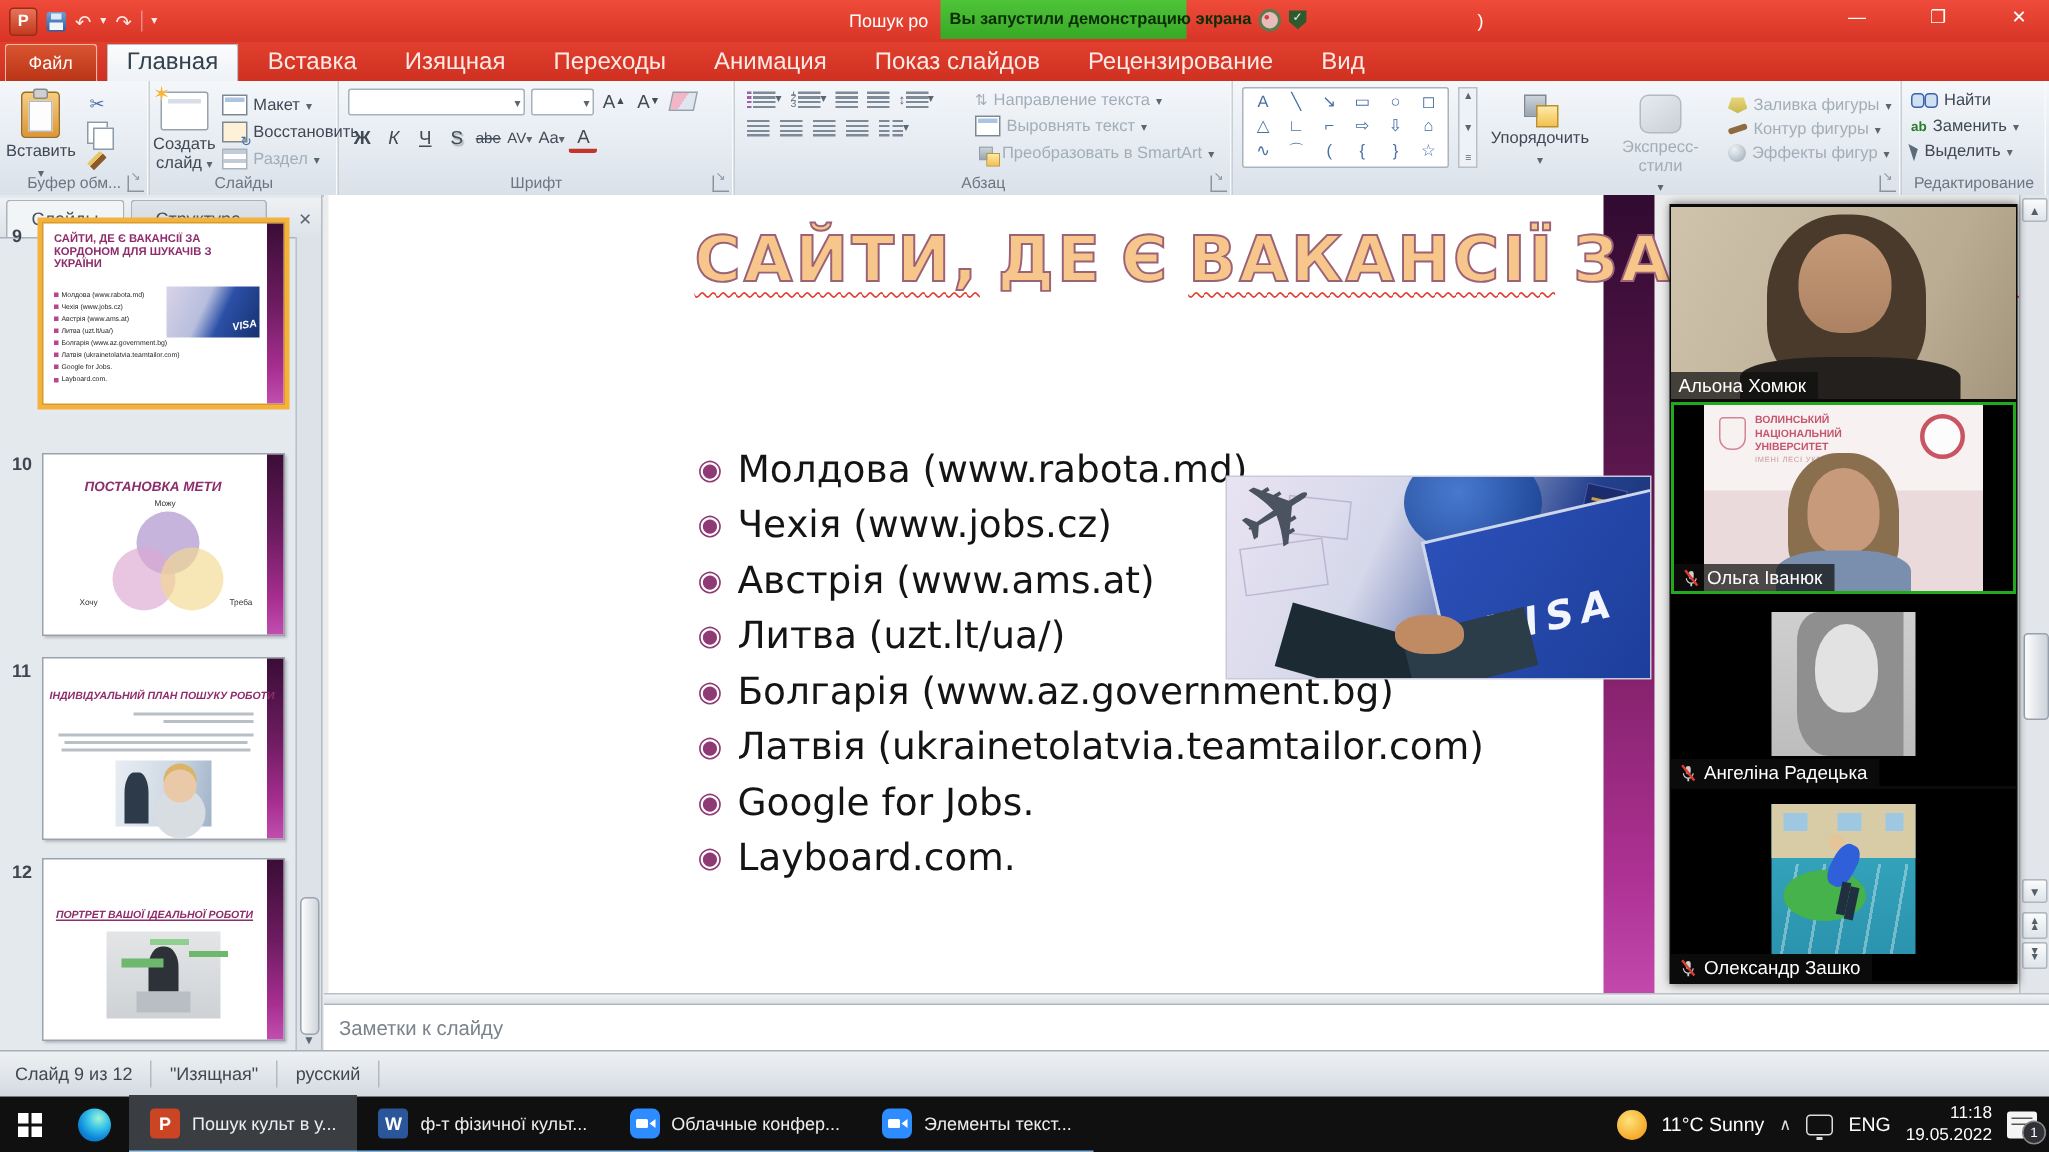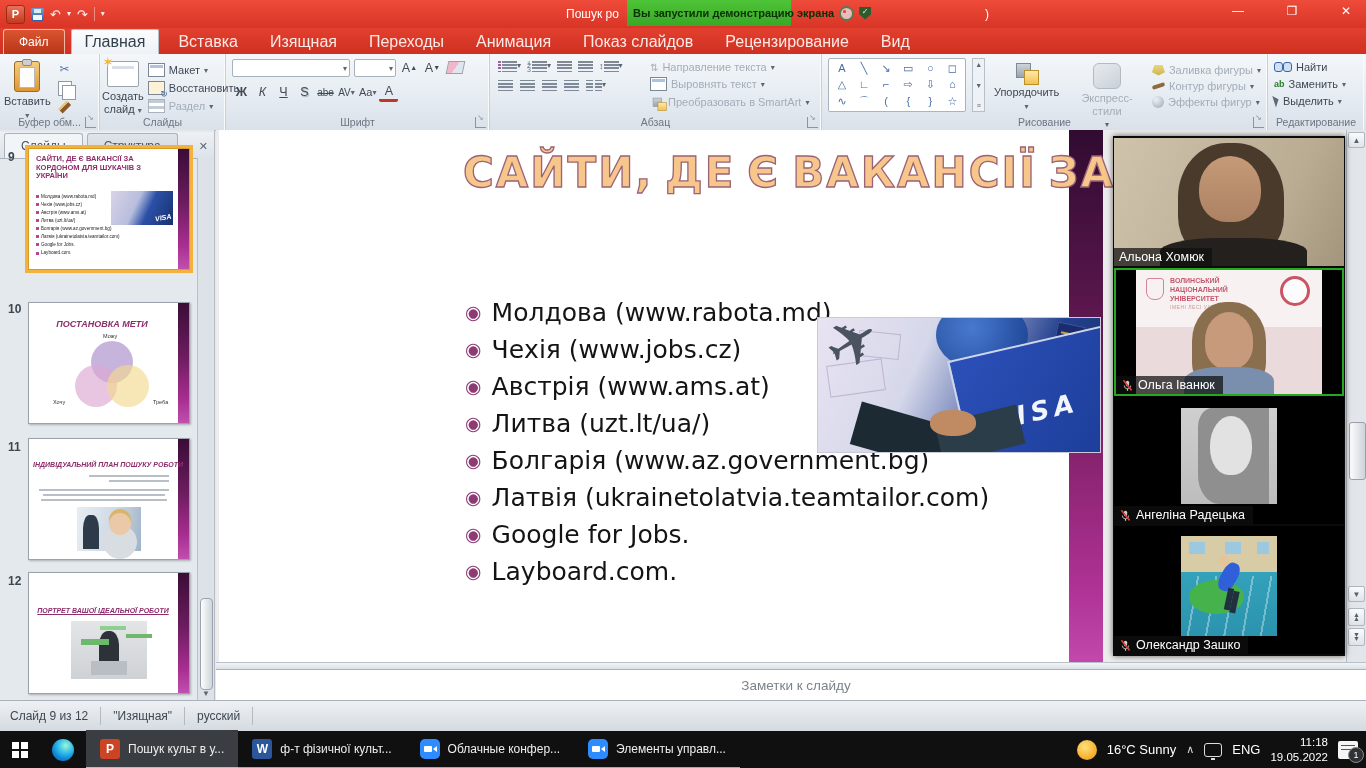--- a/index.html
+++ b/index.html
@@ -122,21 +122,21 @@
   .pscroll{position:absolute;right:0;top:28px;width:16px;bottom:0;background:#dde2e8;border-left:1px solid #b9c0c8;}
   .pthumb{position:absolute;left:2px;width:11px;border-radius:4px;background:linear-gradient(90deg,#fdfdfd,#cfd5db);border:1px solid #9aa3ad;}
   .scarrow{position:absolute;left:0;width:16px;height:14px;font-size:8px;color:#5c6672;display:flex;align-items:center;justify-content:center;}
 
   
   .editor{position:absolute;left:216px;top:130px;width:1130px;height:532px;background:#ececec;overflow:hidden;}
   .slidecanvas{position:absolute;left:3px;top:0;width:884px;height:532px;background:#fff;}
   .slidebar2{position:absolute;left:850px;top:0;width:34px;height:532px;background:linear-gradient(180deg,#310b31 0%,#551549 30%,#822169 58%,#ad3193 85%,#c248ac 100%);}
   .slidetitle{position:absolute;left:244px;top:18px;width:600px;font-size:42px;line-height:50px;font-weight:bold;letter-spacing:2px;color:#f6c68b;-webkit-text-stroke:1.3px #9c6277;text-stroke:1.3px #9c6277;font-family:"DejaVu Sans",sans-serif;}
   .slidetitle span{margin-right:12px;}
-  .slidetitle .uw{text-decoration-style:wavy;text-decoration-color:#e23b2e;text-decoration-thickness:1px;text-underline-offset:7px;}
+  .slidetitle .uw{text-decoration:underline;text-decoration-style:wavy;text-decoration-color:#e23b2e;text-decoration-thickness:1px;text-underline-offset:7px;}
   .bullets{position:absolute;left:246px;top:168px;width:620px;}
   .bli{display:flex;align-items:baseline;height:37px;font-size:25px;color:#141414;font-family:"DejaVu Sans",sans-serif;white-space:nowrap;}
   .bli .mark{color:#8e3a74;font-size:19px;margin-right:10px;position:relative;top:-2px;}
   .collage{position:absolute;left:599px;top:188px;width:282px;height:134px;overflow:hidden;background:linear-gradient(115deg,#e9e3f2 0%,#d5d8ea 35%,#8a97c4 52%,#24418f 72%,#142c66 100%);box-shadow:0 0 0 1px #c9c9d9;}
   .c-plane{position:absolute;left:8px;top:-12px;font-size:64px;color:#4b5260;transform:rotate(-32deg);font-family:"DejaVu Sans",sans-serif;}
   .c-stamp{position:absolute;border:1px solid #b3a4c6;opacity:.7;}
   .c-globe{position:absolute;right:72px;top:-18px;width:92px;height:70px;border-radius:50%;background:radial-gradient(circle at 40% 40%,#3f74cf,#143c8c);opacity:.92;}
   .c-visa{position:absolute;right:-34px;top:22px;width:170px;height:130px;background:linear-gradient(135deg,#2b50b8,#1a3a94);transform:rotate(-13deg);border:2px solid #cdd6ea;}
   .c-visa .vtxt{position:absolute;left:28px;top:52px;color:#f2f5fb;font-size:26px;font-style:italic;font-weight:bold;letter-spacing:5px;font-family:"DejaVu Sans",sans-serif;}
   .c-sleeve1{position:absolute;left:36px;bottom:-6px;width:96px;height:44px;background:#1c2a34;transform:rotate(16deg);}
@@ -182,21 +182,21 @@
   .sc4 .wall{position:absolute;left:0;top:0;width:100%;height:36%;background:#d8cca6;}
   .sc4 .win{position:absolute;width:16px;height:12px;background:#9ec7e2;top:6px;}
   .sc4 .circle{position:absolute;left:8%;top:44%;width:58%;height:34%;background:#46b24c;border-radius:50%;}
   .sc4 .lines{position:absolute;left:0;bottom:0;width:100%;height:60%;background:repeating-linear-gradient(100deg,transparent 0 16px,rgba(255,255,255,.35) 16px 18px);}
   .sc4 .fig{position:absolute;left:42%;top:26%;width:17%;height:30%;background:#2f5fd9;border-radius:40%;transform:rotate(28deg);}
   .sc4 .fighead{position:absolute;left:40%;top:20%;width:11%;height:11%;background:#e6c49a;border-radius:50%;}
   .sc4 .figlegs{position:absolute;left:47%;top:52%;width:6%;height:22%;background:#203040;transform:rotate(12deg);box-shadow:6px 2px 0 #203040;}
 
   
   .splitter{position:absolute;left:216px;top:662px;width:1150px;height:7px;background:linear-gradient(#f2f4f6,#d8dde2);border-top:1px solid #b9c0c8;}
-  .notes{position:absolute;left:216px;top:669px;width:1150px;height:31px;background:#fff;border-top:1px solid #aab2ba;display:flex;align-items:center;justify-content:center;}
+  .notes{position:absolute;left:216px;top:669px;width:1150px;height:31px;background:#fff;border-top:1px solid #aab2ba;display:flex;align-items:center;}
   .notes .ntext{color:#7a828b;font-size:13.5px;padding-left:10px;}
 
   
   .statusbar{position:absolute;left:0;top:700px;width:1366px;height:31px;background:linear-gradient(#eef1f4,#d4dae0);border-top:1px solid #a9b0b8;display:flex;align-items:center;font-size:12px;color:#3f4750;box-sizing:border-box;}
   .ssep{width:1px;height:18px;background:#b4bac1;margin:0 8px;}
   .sitem{padding:0 4px;white-space:nowrap;}
   .sright{position:absolute;right:4px;top:0;height:100%;display:flex;align-items:center;gap:6px;}
   .vb{width:20px;height:18px;display:flex;align-items:center;justify-content:center;border:1px solid transparent;border-radius:2px;cursor:pointer;}
   .vb.active{background:linear-gradient(#fde8b8,#f8d06e);border-color:#c headers69a33c;border:1px solid #c9a33c;}
   .vb-normal{width:12px;height:10px;border:1px solid #5d6874;position:relative;background:#fff;}
@@ -485,21 +485,20 @@
               <span>Контур фигуры</span>
               <span class="caret">▾</span>
             </div>
           <div class="smallrow dis">
               <span class="ic-effects"></span>
               <span>Эффекты фигур</span>
               <span class="caret">▾</span>
             </div>
         </div>
       </div>
-      <div class="glabel">Рисование</div>
       <div class="launcher"></div>
     </div>
 
     <div class="rgroup" style="width:96px;border-right:none;">
       <div style="display:flex;flex-direction:column;gap:5px;padding:7px 6px;">
         <div class="smallrow">
             <span class="ic-find"></span>
             <span>Найти</span>
           </div>
         <div class="smallrow">
@@ -765,25 +764,25 @@
     <div class="task">
       <div class="appic word">W</div>
       <span class="tlabel">ф-т фізичної культ...</span>
     </div>
     <div class="task">
       <div class="appic zoom"></div>
       <span class="tlabel">Облачные конфер...</span>
     </div>
     <div class="task">
       <div class="appic zoom"></div>
-      <span class="tlabel">Элементы управл...</span>
+      <span class="tlabel">Элементы текст...</span>
     </div>
     <div class="tray">
       <div class="sun"></div>
-      <span class="traytxt">16°C  Sunny</span>
+      <span class="traytxt">11°C  Sunny</span>
       <span class="chev">∧</span>
       <div class="trayic"></div>
       <span class="traytxt">ENG</span>
       <div class="clock">
         <div>11:18</div>
         <div>19.05.2022</div>
       </div>
       <div class="notif">
         <div class="badge">1</div>
       </div>

